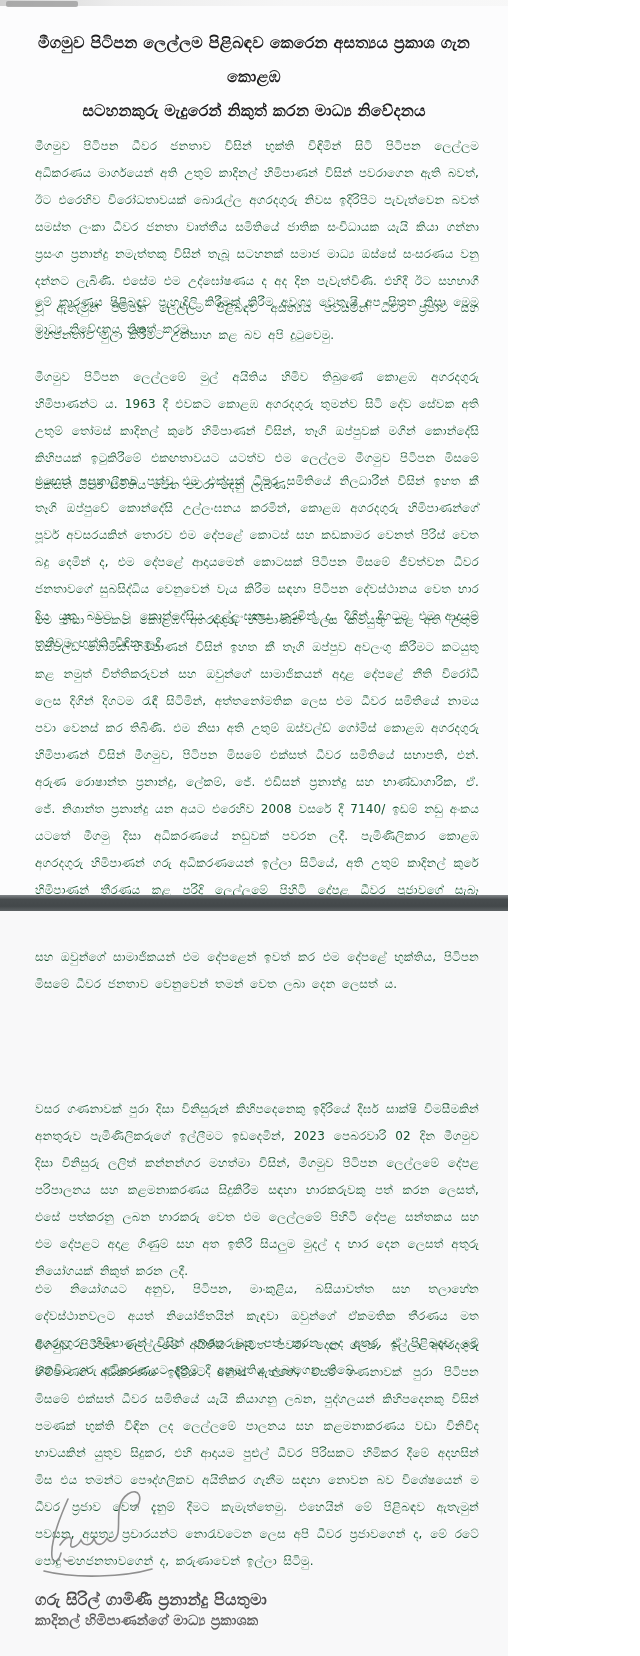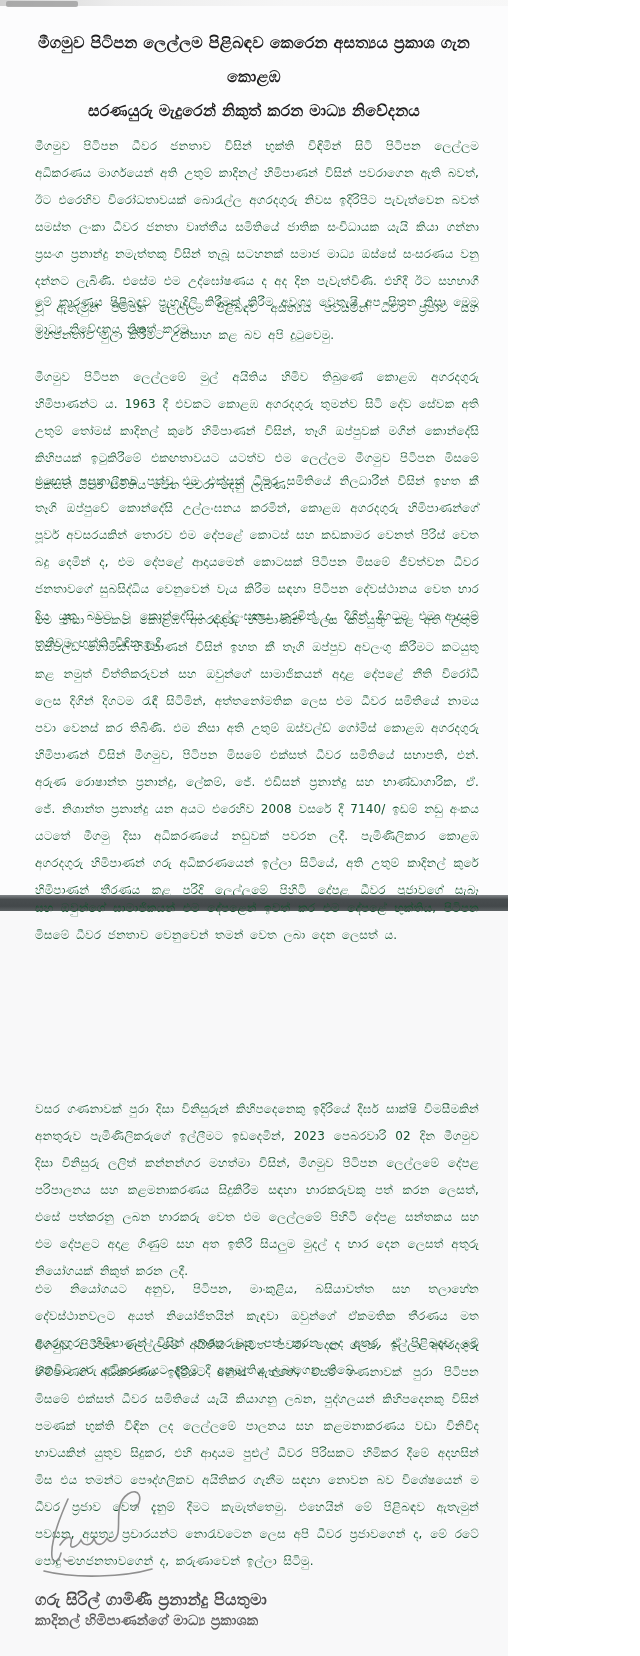--- a/index.html
+++ b/index.html
@@ -59,33 +59,33 @@
 </head>
 <body>
 
 <div class="sheet">
 
   <div class="scan-edge"></div>
   <div class="scan-corner"></div>
 
   <div class="title-block">
     <div>මීගමුව පිටිපන ලෙල්ලම පිළිබඳව කෙරෙන අසත්‍යය ප්‍රකාශ ගැන කොළඹ</div>
-    <div>සරණයුරු මැදුරෙන් නිකුත් කරන මාධ්‍ය නිවේදනය</div>
+    <div>සටහනකුරු මැදුරෙන් නිකුත් කරන මාධ්‍ය නිවේදනය</div>
   </div>
 
   <div class="para" style="top:133px;">මීගමුව පිටිපන ධීවර ජනතාව විසින් භුක්ති විඳිමින් සිටි පිටිපන ලෙල්ලම අධිකරණය මාර්ගයෙන් අති උතුම් කාදිනල් හිමිපාණන් විසින් පවරාගෙන ඇති බවත්, ඊට එරෙහිව විරෝධතාවයක් බොරැල්ල අගරදගුරු නිවස ඉදිරිපිට පැවැත්වෙන බවත් සමස්ත ලංකා ධීවර ජනතා වෘත්තීය සමිතියේ ජාතික සංවිධායක යැයි කියා ගන්නා ප්‍රසංග ප්‍රනාන්දු නමැත්තකු විසින් තැබූ සටහනක් සමාජ මාධ්‍ය ඔස්සේ සංසරණය වනු දන්නට ලැබිණි. එසේම එම උද්ඝෝෂණය ද අද දින පැවැත්විණි. එහිදී ඊට සහභාගී වූ ඇතැමුන් පිටිපන ලෙල්ලම පිළිබඳව අසත්‍යය පවසමින් ධීවර ප්‍රජාව සහ මහජනතාව මුලා කිරීමට උත්සාහ කළ බව අපි දුටුවෙමු.</div>
   <div class="para" style="top:289px;">මේ කාරණය පිළිබඳව පැහැදිලි කිරීමක් කිරීම අවශ්‍ය වෙතැයි අප සිතන නිසා මෙම මාධ්‍ය නිවේදනය නිකුත් කරමු.</div>
   <div class="para" style="top:364px;">මීගමුව පිටිපන ලෙල්ලමේ මුල් අයිතිය හිමිව තිබුණේ කොළඹ අගරදගුරු හිමිපාණන්ට ය. 1963 දී එවකට කොළඹ අගරදගුරු තුමන්ව සිටි දේව සේවක අති උතුම් තෝමස් කාදිනල් කුරේ හිමිපාණන් විසින්, තෑගි ඔප්පුවක් මගින් කොන්දේසි කිහිපයක් ඉටුකිරීමේ එකඟතාවයට යටත්ව එම ලෙල්ලම මීගමුව පිටිපන මිසමේ එක්සත් ධීවර සමිතිය වෙත පවරා දෙනු ලැබිණ.</div>
   <div class="para" style="top:468px;">එහෙත් පසුකාලීනව පත්වූ එම එක්සත් ධීවර සමිතියේ නිලධාරීන් විසින් ඉහත කී තෑගි ඔප්පුවේ කොන්දේසි උල්ලංඝනය කරමින්, කොළඹ අගරදගුරු හිමිපාණන්ගේ පූර්ව අවසරයකින් තොරව එම දේපළේ කොටස් සහ කඩකාමර වෙනත් පිරිස් වෙත බදු දෙමින් ද, එම දේපළේ ආදායමෙන් කොටසක් පිටිපන මිසමේ ජීවත්වන ධීවර ජනතාවගේ සුබසිද්ධිය වෙනුවෙන් වැය කිරීම සඳහා පිටිපන දේවස්ථානය වෙත භාර දිය යුතු බවට වූ කොන්දේසිය උල්ලංඝනය කරමින් ද, දිගින් දිගටම එම ආදායම් තනිවම භුක්ති විඳින ලදී.</div>
   <div class="para" style="top:607px;">එම නිසා එවකට කොළඹ අගරදගුරු හිමිපාණන් ලෙස කටයුතු කළ අති උතුම් ඔස්වල්ඩ් ගෝමිස් හිමිපාණන් විසින් ඉහත කී තෑගි ඔප්පුව අවලංගු කිරීමට කටයුතු කළ නමුත් විත්තිකරුවන් සහ ඔවුන්ගේ සාමාජිකයන් අදාළ දේපළේ නීති විරෝධී ලෙස දිගින් දිගටම රැඳී සිටිමින්, අත්තනෝමතික ලෙස එම ධීවර සමිතියේ නාමය පවා වෙනස් කර තිබිණි. එම නිසා අති උතුම් ඔස්වල්ඩ් ගෝමිස් කොළඹ අගරදගුරු හිමිපාණන් විසින් මීගමුව, පිටිපන මිසමේ එක්සත් ධීවර සමිතියේ සභාපති, එන්. අරුණ රොෂාන්ත ප්‍රනාන්දු, ලේකම්, ජේ. එඩිසන් ප්‍රනාන්දු සහ භාණ්ඩාගාරික, ඒ. ජේ. නිශාන්ත ප්‍රනාන්දු යන අයට එරෙහිව 2008 වසරේ දී 7140/ ඉඩම් නඩු අංකය යටතේ මීගමු දිසා අධිකරණයේ නඩුවක් පවරන ලදී. පැමිණිලිකාර කොළඹ අගරදගුරු හිමිපාණන් ගරු අධිකරණයෙන් ඉල්ලා සිටියේ, අති උතුම් කාදිනල් කුරේ හිමිපාණන් තීරණය කළ පරිදි ලෙල්ලමේ පිහිටි දේපළ ධීවර ප්‍රජාවගේ සැබෑ උන්නතිය වෙනුවෙන් යොදා ගැනීම සඳහා එම දේපළ මූලික ඔප්පුවේ සඳහන්ව තිබූ අයුරින් අගරදගුරු පදවියට අයත් බව ප්‍රකාශ කරමින් නියෝගයක් ලබා දෙන ලෙසත්, විත්තිකරුවන්</div>
 
   <div class="separator"></div>
   <div class="page2-tint"></div>
 
-  <div class="para" style="top:895px;">සහ ඔවුන්ගේ සාමාජිකයන් එම දේපළෙන් ඉවත් කර එම දේපළේ භුක්තිය, පිටිපන මිසමේ ධීවර ජනතාව වෙනුවෙන් තමන් වෙත ලබා දෙන ලෙසත් ය.</div>
+  <div class="para" style="top:944px;">සහ ඔවුන්ගේ සාමාජිකයන් එම දේපළෙන් ඉවත් කර එම දේපළේ භුක්තිය, පිටිපන මිසමේ ධීවර ජනතාව වෙනුවෙන් තමන් වෙත ලබා දෙන ලෙසත් ය.</div>
   <div class="para" style="top:1096px;">වසර ගණනාවක් පුරා දිසා විනිසුරුන් කිහිපදෙනෙකු ඉදිරියේ දීර්ඝ සාක්ෂි විමසීමකින් අනතුරුව පැමිණිලිකරුගේ ඉල්ලීමට ඉඩදෙමින්, 2023 පෙබරවාරි 02 දින මීගමුව දිසා විනිසුරු ලලිත් කන්නන්ගර මහත්මා විසින්, මීගමුව පිටිපන ලෙල්ලමේ දේපළ පරිපාලනය සහ කළමනාකරණය සිදුකිරීම සඳහා භාරකරුවකු පත් කරන ලෙසත්, එසේ පත්කරනු ලබන භාරකරු වෙත එම ලෙල්ලමේ පිහිටි දේපළ සන්තකය සහ එම දේපළට අදාළ ගිණුම් සහ අත ඉතිරි සියලුම මුදල් ද භාර දෙන ලෙසත් අතුරු නියෝගයක් නිකුත් කරන ලදී.</div>
   <div class="para" style="top:1276px;">එම නියෝගයට අනුව, පිටිපන, මාංකුළිය, බසියාවත්ත සහ තලාහේන දේවස්ථානවලට අයත් නියෝජිතයින් කැඳවා ඔවුන්ගේ ඒකමතික තීරණය මත අගරදගුරු හිමිපාණන් විසින් භාරකරුවකු පත් කරන ලද අතර, ඒ පිළිබඳව මේ වනවිට ගරු අධිකරණයට දැනුම් දී අනුමැතිය ලබාගෙන තිබේ.</div>
   <div class="para" style="top:1332px;">මීගමුව පිටිපන ලෙල්ලමේ අයිතිය නැවත පවරා දෙන ලෙස, ඉල්ලා අගරදගුරු හිමිපාණන් අධිකරණය ඉදිරියට ගොස් ඇත්තේ, වසර ගණනාවක් පුරා පිටිපන මිසමේ එක්සත් ධීවර සමිතියේ යැයි කියාගනු ලබන, පුද්ගලයන් කිහිපදෙනකු විසින් පමණක් භුක්ති විඳින ලද ලෙල්ලමේ පාලනය සහ කළමනාකරණය වඩා විනිවිද භාවයකින් යුතුව සිදුකර, එහි ආදායම පුළුල් ධීවර පිරිසකට හිමිකර දීමේ අදහසින් මිස එය තමන්ට පෞද්ගලිකව අයිතිකර ගැනීම සඳහා නොවන බව විශේෂයෙන් ම ධීවර ප්‍රජාව වෙත දැනුම් දීමට කැමැත්තෙමු. එහෙයින් මේ පිළිබඳව ඇතැමුන් පවසන, අසත්‍ය ප්‍රචාරයන්ට නොරැවටෙන ලෙස අපි ධීවර ප්‍රජාවගෙන් ද, මේ රටේ පොදු මහජනතාවගෙන් ද, කරුණාවෙන් ඉල්ලා සිටිමු.</div>
 
   <svg class="signature" viewBox="0 0 150 105">
     <g fill="none" stroke="#8f8f8f" stroke-width="1.6" stroke-linecap="round">
       <path d="M38,12 C30,30 20,55 22,70 C23,77 29,75 31,66"></path>
       <path d="M30,58 c6,-9 13,-11 11,-2 c-2,8 7,3 10,-3 c3,7 11,6 13,-2 c2,9 9,8 13,0 c3,6 9,4 11,-5 c2,-14 -3,-30 10,-39 c11,-7 16,4 7,15"></path>
       <path d="M34,72 c2,3 5,3 7,1"></path>
       <path d="M14,84 C45,92 95,90 122,82"></path>

